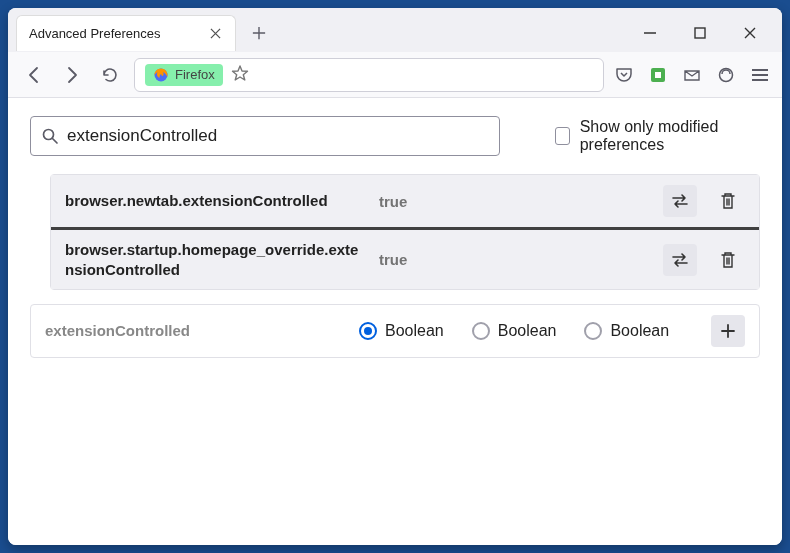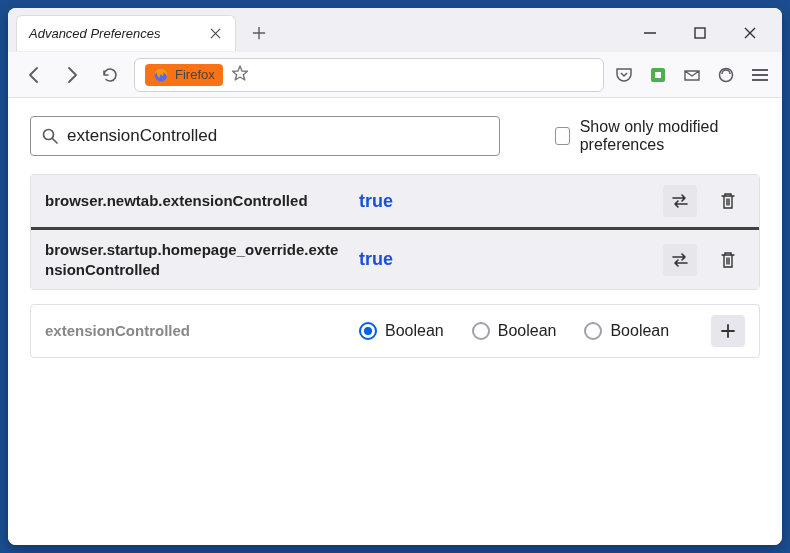--- a/index.html
+++ b/index.html
@@ -1,50 +1,50 @@
 <!DOCTYPE html>
 <html><head>
 <meta charset="utf-8">
 <style>
   * { box-sizing: border-box; margin: 0; padding: 0; }
   body { font-family: -apple-system, BlinkMacSystemFont, "Segoe UI", Arial, sans-serif; background: #1a4d8f; width: 790px; height: 553px; overflow: hidden; }
   .window { background: #fff; border-radius: 8px; margin: 8px; height: 537px; display: flex; flex-direction: column; overflow: hidden; box-shadow: 0 4px 12px rgba(0,0,0,0.3); }
   .tabbar { display: flex; align-items: center; height: 44px; background: #f0f0f4; padding: 6px 8px 0 8px; }
-  .tab { display: flex; align-items: center; background: #fff; border-radius: 6px 6px 0 0; padding: 0 12px; height: 36px; min-width: 220px; font-size: 13px; color: #222; border: 1px solid #ddd; border-bottom: none; font-style: italic; }
+  .tab { display: flex; align-items: center; background: #fff; border-radius: 6px 6px 0 0; padding: 0 12px; height: 36px; min-width: 220px; font-size: 13px; color: #222; border: 1px solid #ddd; border-bottom: none; }
   .tab-title { flex: 1; }
   .tab-close { width: 16px; height: 16px; display: flex; align-items: center; justify-content: center; cursor: pointer; color: #555; }
   .newtab { width: 30px; height: 30px; display: flex; align-items: center; justify-content: center; margin-left: 8px; cursor: pointer; color: #555; font-size: 20px; }
   .wincontrols { margin-left: auto; display: flex; gap: 30px; padding-right: 14px; }
   .wincontrols div { width: 20px; height: 20px; display: flex; align-items: center; justify-content: center; cursor: pointer; }
   .toolbar { display: flex; align-items: center; height: 46px; background: #f9f9fb; padding: 0 12px; gap: 10px; border-bottom: 1px solid #e0e0e6; }
   .navbtn { width: 28px; height: 28px; display: flex; align-items: center; justify-content: center; cursor: pointer; border-radius: 4px; color: #5b5b66; }
   .urlbar { flex: 1; display: flex; align-items: center; background: #fff; border: 1px solid #cfcfd8; border-radius: 6px; height: 34px; padding: 0 10px; gap: 8px; }
-  .firefox-badge { display: flex; align-items: center; gap: 6px; background: #f97316; border-radius: 4px; padding: 3px 8px; font-size: 13px; color: #444; }
+  .firefox-badge { display: flex; align-items: center; gap: 6px; background: #86efac; border-radius: 4px; padding: 3px 8px; font-size: 13px; color: #444; }
   .ff-icon { width: 16px; height: 16px; }
   .url-text { flex: 1; font-size: 14px; color: #777; }
   .star { color: #888; }
   .tool-icons { display: flex; gap: 14px; align-items: center; }
   .tool-icons div { width: 20px; height: 20px; display: flex; align-items: center; justify-content: center; color: #5b5b66; cursor: pointer; }
   .hamburger { display: flex; flex-direction: column; gap: 3px; }
   .hamburger span { width: 16px; height: 2px; background: #5b5b66; }
   .content { flex: 1; background: #fff; padding: 18px 22px; }
   .searchrow { display: flex; align-items: center; gap: 18px; margin-bottom: 18px; }
   .searchbox { flex: 0 0 470px; display: flex; align-items: center; border: 1px solid #8f8f9d; border-radius: 4px; height: 40px; padding: 0 10px; gap: 8px; }
   .searchbox svg { width: 18px; height: 18px; color: #5b5b66; }
   .searchbox-input { flex: 1; border: none; outline: none; font-size: 17px; color: #222; background: transparent; }
   .chk-wrap { display: flex; align-items: center; gap: 10px; cursor: pointer; padding-left: 37px; }
   .chk { width: 18px; height: 18px; border: 1px solid #8f8f9d; border-radius: 3px; }
   .chk-label { font-size: 16px; color: #222; }
-  .pref-rows { border: 1px solid #e0e0e6; border-radius: 4px; }
+  .pref-rows { border: 1px solid #e0e0e6; border-radius: 4px; margin-left: 20px; }
   .pref-row { display: flex; align-items: center; padding: 10px 14px; gap: 14px; min-height: 48px; }
   .pref-row.matched { background: #f0f0f4; }
   .pref-row + .pref-row { border-top: 3px solid #404040; }
   .pref-name { font-size: 15px; font-weight: 700; color: #222; width: 300px; word-break: break-word; line-height: 1.3; }
   .pref-name.dim { color: #888; font-weight: 700; }
-  .pref-val { font-size: 18px; font-weight: 700; color: #1d4ed8; flex: 1; }
+  .pref-val { font-size: 15px; font-weight: 700; color: #737373; flex: 1; }
   .act-btn { width: 34px; height: 32px; background: #e6e6ec; border-radius: 4px; display: flex; align-items: center; justify-content: center; cursor: pointer; color: #333; }
   .act-btn.plain { background: transparent; }
   .add-section { border: 1px solid #e0e0e6; border-radius: 4px; margin-top: 14px; }
   .add-row { display: flex; align-items: center; padding: 10px 14px; gap: 14px; min-height: 52px; }
   .radio-group { display: flex; gap: 28px; flex: 1; align-items: center; }
   .radio-item { display: flex; align-items: center; gap: 8px; cursor: pointer; }
   .radio-outer { width: 18px; height: 18px; border: 2px solid #a0a0ab; border-radius: 50%; display: flex; align-items: center; justify-content: center; }
   .radio-outer.sel { border-color: #0060df; }
   .radio-inner { width: 8px; height: 8px; border-radius: 50%; background: #0060df; }
   .radio-label { font-size: 16px; color: #222; }

